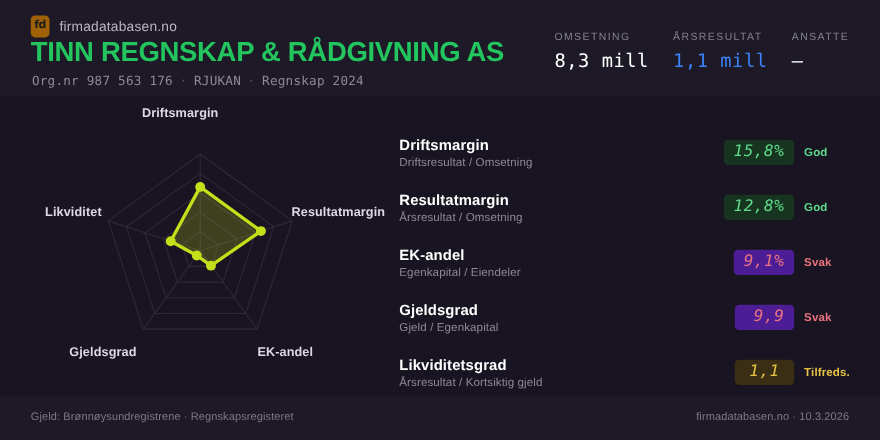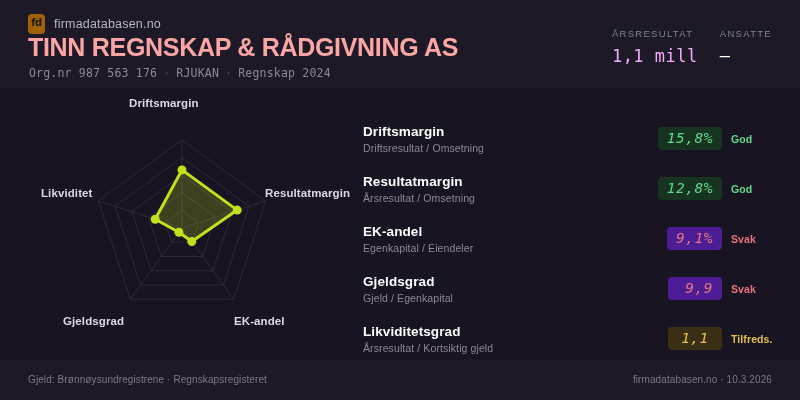--- a/index.html
+++ b/index.html
@@ -20,42 +20,42 @@
   .brand-logo {
     width:17px; height:20px; border-radius:4px; background:#a16207;
     color:#1b1b1b; font-size:10px; font-weight:bold; line-height:17px;
     text-align:center; letter-spacing:-.5px;
     font-family:"DejaVu Sans", sans-serif;
   }
   .brand-name { font-size:12.5px; color:#b9b5c4; letter-spacing:.2px; }
 
   .company-title {
     position:absolute; left:28px; top:33px;
-    font-size:25px; font-weight:bold; color:#fca5a5;
+    font-size:25px; font-weight:bold; color:#22c55e;
     letter-spacing:-.3px; white-space:nowrap;
   }
   .company-meta {
     position:absolute; left:29px; top:66px;
     font-family:"DejaVu Sans Mono", monospace;
     font-size:11.5px; color:#8d8899; letter-spacing:.2px; white-space:nowrap;
   }
   .company-meta .sep { color:#544f60; padding:0 6px; }
 
   .kpis { position:absolute; right:24px; top:28px; display:flex; gap:0; }
   .kpi { padding-right:22px; }
   .kpi:last-child { padding-right:4px; }
   .kpi-label {
     font-size:9.5px; color:#84808f; letter-spacing:1.3px; text-transform:uppercase;
     margin-bottom:7px;
   }
   .kpi-value {
     font-family:"DejaVu Sans Mono", monospace;
     font-size:17px; color:#ffffff; letter-spacing:.5px;
   }
-  .kpi-value.pos { color:#f0abfc; }
+  .kpi-value.pos { color:#3b82f6; }
   .kpi-value.none { color:#ffffff; }
 
   
   .body { position:absolute; left:0; top:88px; width:700px; height:272px; }
 
   
   .radar-wrap { position:absolute; left:0; top:0; width:360px; height:272px; }
   .radar-svg { position:absolute; left:0; top:0; }
   .axis-label {
     position:absolute; font-size:11.5px; font-weight:bold; color:#ddd9e4;
@@ -107,20 +107,24 @@
       <div class="brand-name">firmadatabasen.no</div>
     </div>
 
     <div class="company-title">TINN REGNSKAP &amp; RÅDGIVNING AS</div>
 
     <div class="company-meta">
       <span>Org.nr 987 563 176</span><span class="sep">·</span><span>RJUKAN</span><span class="sep">·</span><span>Regnskap 2024</span>
     </div>
 
     <div class="kpis">
+      <div class="kpi">
+        <div class="kpi-label">OMSETNING</div>
+        <div class="kpi-value none">8,3 mill</div>
+      </div>
       <div class="kpi">
         <div class="kpi-label">ÅRSRESULTAT</div>
         <div class="kpi-value pos">1,1 mill</div>
       </div>
       <div class="kpi">
         <div class="kpi-label">ANSATTE</div>
         <div class="kpi-value none">–</div>
       </div>
     </div>
   </div>

